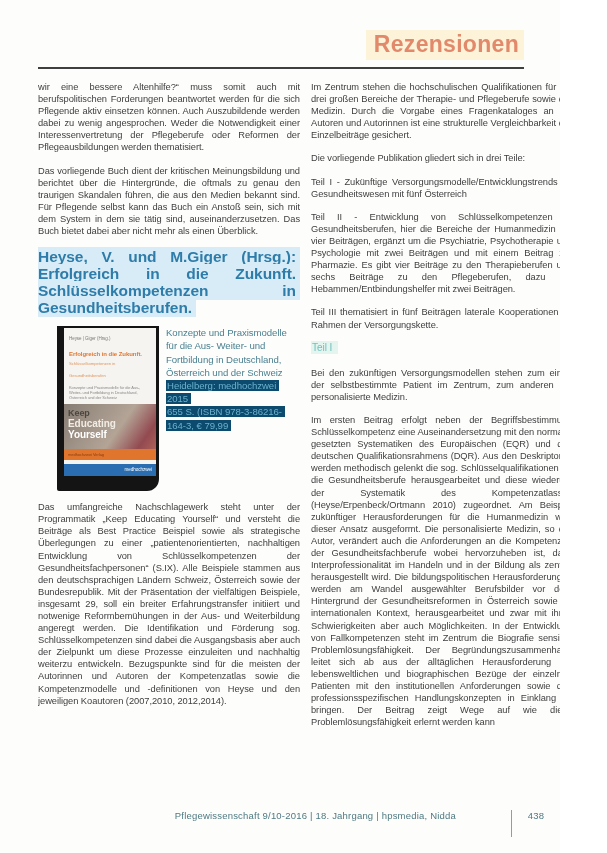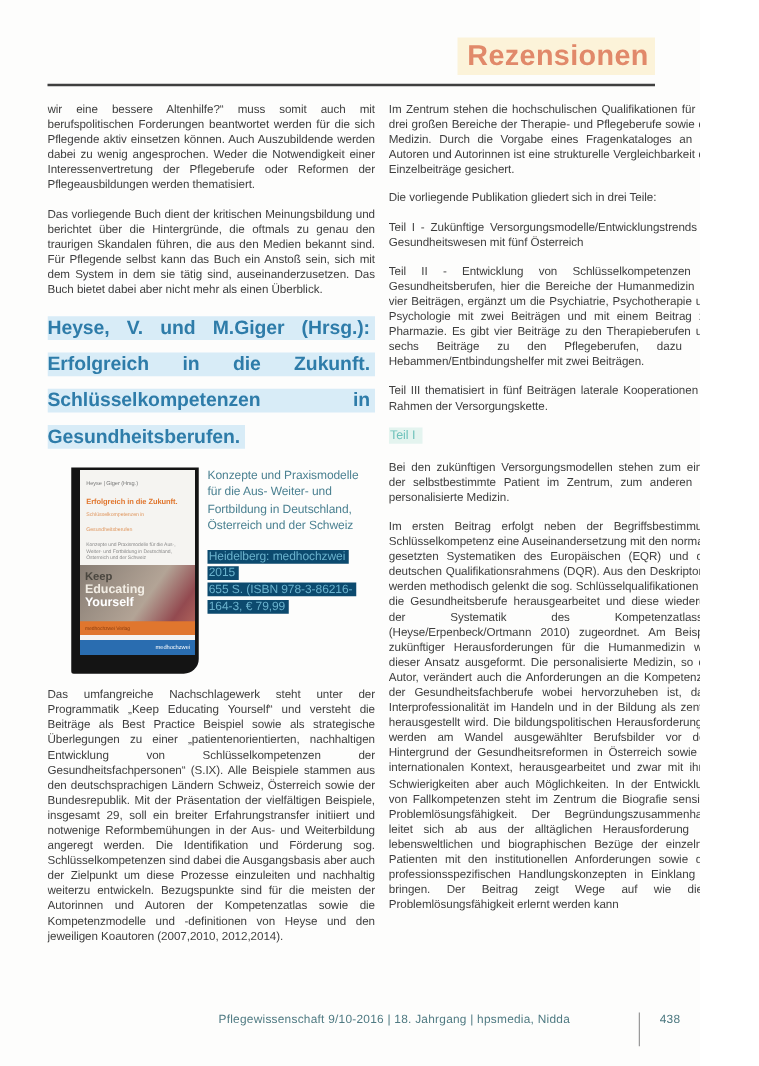--- a/index.html
+++ b/index.html
@@ -20,21 +20,21 @@
   
   .col { position:absolute; top:81px; width:262px; font-size:9.3px;
          line-height:12.1px; letter-spacing:-0.05px; text-align:justify; }
   .col-left  { left:38px;  height:732px; overflow:hidden; }
   .col-right { left:311px; width:261px; height:732px; overflow:hidden; }
   .col p { margin:0 0 11px 0; }
   
   .byline-wrap { margin:2px 0 16px 0; }
   .byline { font-size:9.6px; color:#2e7fc0; background:#d9edf8; padding:1px 4px 1px 1px; }
   
-  .review-heading { margin:0 0 10px 0; font-size:15.5px; line-height:29px; font-weight:bold; }
+  .review-heading { margin:0 0 10px 0; font-size:15.5px; line-height:17px; font-weight:bold; }
   .review-heading span {
     color:#2e7ca9; background:#d8ecf7; padding:1px 4px 1px 0;
     -webkit-box-decoration-break:clone; box-decoration-break:clone;
   }
   
   .book-row { display:flex; margin:0 0 10px 0; padding-left:19px; text-align:left; }
   .book-cover {
     position:relative; flex:0 0 102px; width:102px; height:165px;
     background:#141414; border-radius:0 0 12px 2px;
   }
@@ -57,21 +57,21 @@
   .cv-orange-band {
     position:absolute; left:0; right:0; bottom:0; height:11px; background:#e0762e;
     font-size:4px; color:#8a3c0e; display:flex; align-items:center; padding-left:4px;
   }
   .cv-gap { height:4px; background:#f5f4f1; }
   .cv-pub-band {
     height:12px; background:#2a6db0; display:flex; align-items:center;
     justify-content:flex-end; padding:0 4px; font-size:4.6px; color:#ffffff;
   }
   .book-info { margin-left:7px; width:136px; font-size:9.6px; line-height:13.2px; }
-  .book-subtitle { color:#4b8191; margin-bottom:12px; }
+  .book-subtitle { color:#4b8191; }
   .book-meta { color:#6ab2cd; }
   .book-meta span {
     background:#0c4a6e; padding:0 3px 0 1px;
     -webkit-box-decoration-break:clone; box-decoration-break:clone;
   }
   
   .section-subheading-wrap { margin:3px 0 13px 0; }
   .section-subheading { font-size:10px; color:#6fc2bb; background:#e4f4ef; padding:1px 6px 1px 1px; }
   
   .page-footer {

